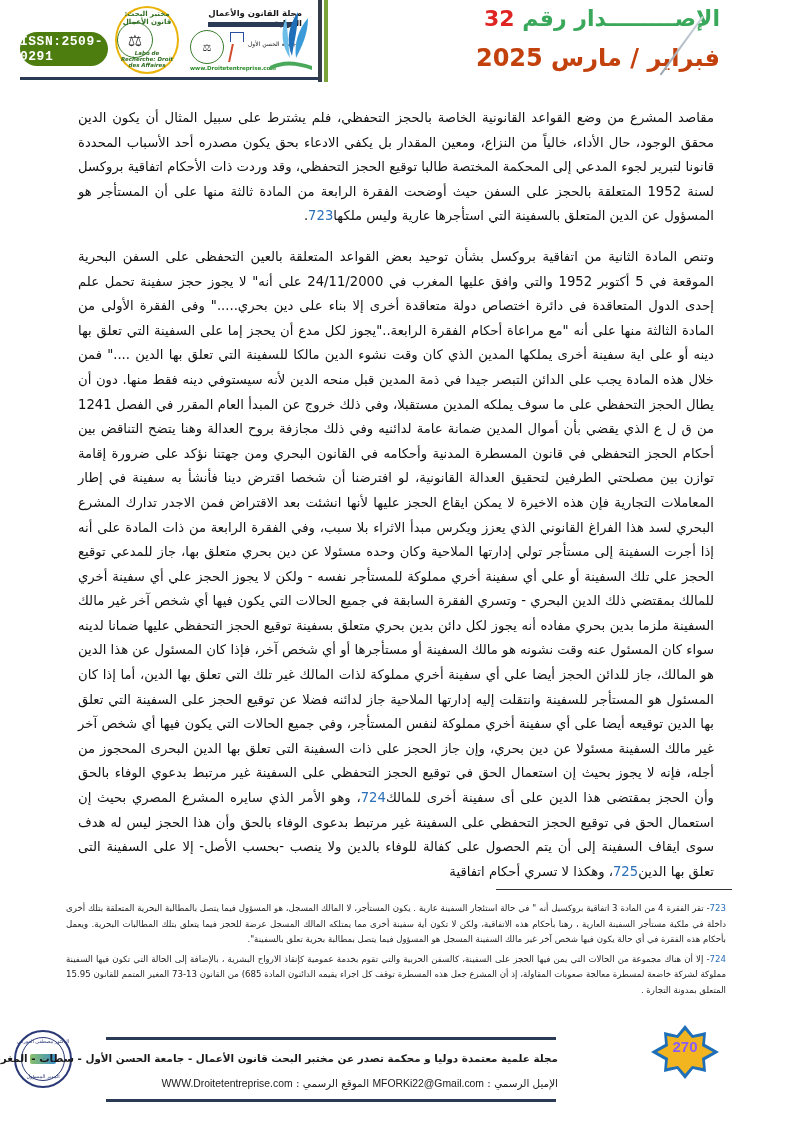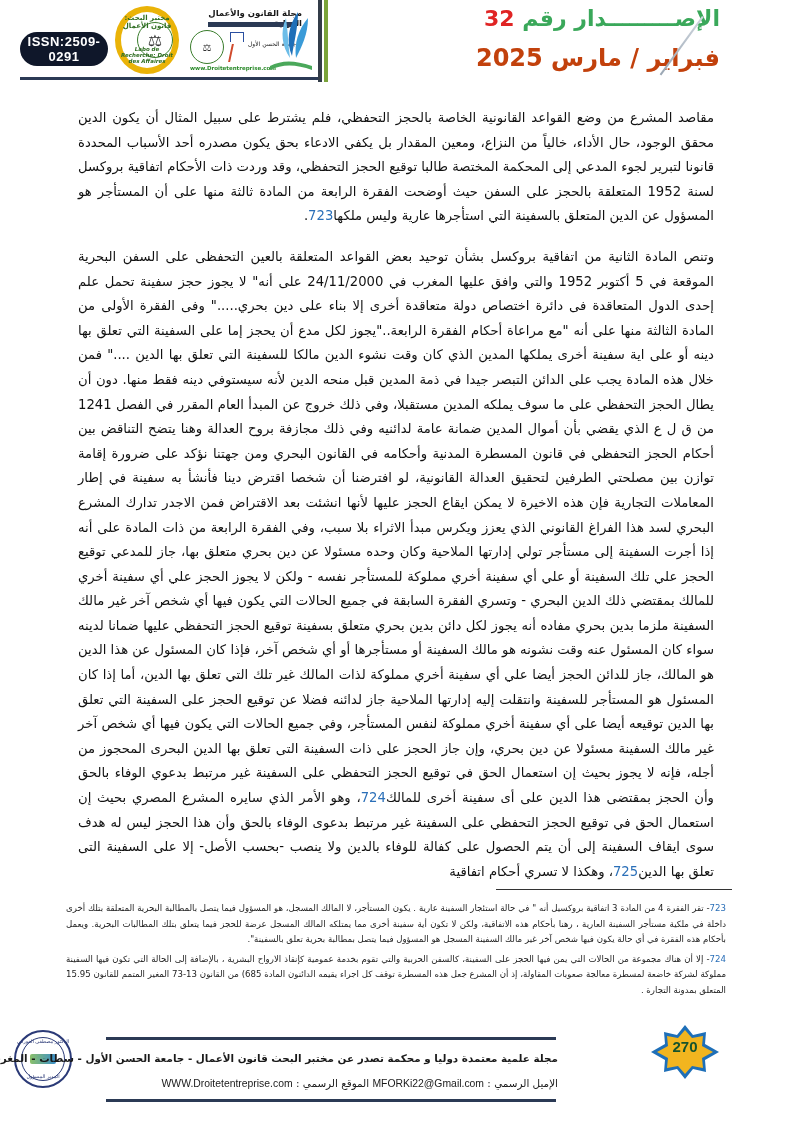--- a/index.html
+++ b/index.html
@@ -3,28 +3,28 @@
 <meta charset="utf-8">
 <style>
   * { box-sizing: border-box; margin: 0; padding: 0; }
   html, body { width: 794px; height: 1123px; background: #ffffff; overflow: hidden; }
   body { position: relative; font-family: "DejaVu Sans", sans-serif; color: #111; }
 
   
   .header { position: absolute; left: 0; top: 0; width: 794px; height: 82px; }
   .issn-pill {
     position: absolute; left: 20px; top: 32px; width: 88px; height: 34px;
-    background: #0f172a; border-radius: 17px; color: #fff;
-    font-family: Liberation Sans, sans-serif; font-weight: bold; font-size: 13px;
-    display: flex; align-items: center; justify-content: center; letter-spacing: 0.5px; text-align: center;
+    background: #4d7c0f; border-radius: 17px; color: #fff;
+    font-family: Liberation Mono, monospace; font-weight: bold; font-size: 13px;
+    display: flex; align-items: center; justify-content: center; letter-spacing: 0.5px;
   }
   .seal-big {
     position: absolute; left: 115px; top: 6px; width: 64px; height: 68px;
-    border: 6px solid #eab308; border-radius: 50%;
-    display: flex; align-items: center; justify-content: flex-end;
+    border: 2px solid #eab308; border-radius: 50%;
+    display: flex; align-items: center; justify-content: flex-start;
   }
   .seal-big .inner {
     width: 36px; height: 36px; border: 1.5px solid #3a7d2c; border-radius: 50%;
     display: flex; align-items: center; justify-content: center; color: #333; font-size: 16px;
   }
   .seal-text-top {
     position: absolute; top: 2px; left: 0; width: 100%; text-align: center;
     font-size: 7px; color: #2f6e22; font-weight: bold;
   }
   .seal-text-bot {
@@ -107,21 +107,21 @@
     font-weight: bold; font-size: 10.4px; color: #1a1a1a; white-space: nowrap;
   }
   .footer-line2 {
     position: absolute; left: 106px; top: 1077px; width: 452px; direction: rtl; text-align: right;
     font-weight: normal; font-size: 10.4px; color: #1a1a1a; white-space: nowrap;
   }
   .footer-line2 .ltr { direction: ltr; unicode-bidi: embed; font-family: "Liberation Sans", sans-serif; }
   .page-badge { position: absolute; left: 648px; top: 1024px; width: 74px; height: 56px; }
   .page-num {
     position: absolute; left: 648px; top: 1038px; width: 74px; text-align: center;
-    font-family: "Liberation Sans", sans-serif; font-weight: bold; font-size: 15px; color: #14532d;
+    font-family: "Liberation Sans", sans-serif; font-weight: bold; font-size: 15px; color: #8b5cf6;
   }
   .stamp {
     position: absolute; left: 14px; top: 1030px; width: 58px; height: 58px; border-radius: 50%;
     border: 2px solid #2b3a77;
   }
   .stamp .ring { position: absolute; left: 5px; top: 5px; width: 44px; height: 44px; border-radius: 50%; border: 1px solid #2b3a77; }
   .stamp .t1 { position: absolute; top: 6px; width: 100%; text-align: center; font-size: 5px; color: #2b3a77; direction: rtl; }
   .stamp .t2 { position: absolute; bottom: 7px; width: 100%; text-align: center; font-size: 5px; color: #2b3a77; direction: rtl; }
   .stamp .mid { position: absolute; left: 14px; top: 22px; width: 26px; height: 10px; background: linear-gradient(90deg,#8ac06a,#3a8ec9); border-radius: 2px; }
 </style>

